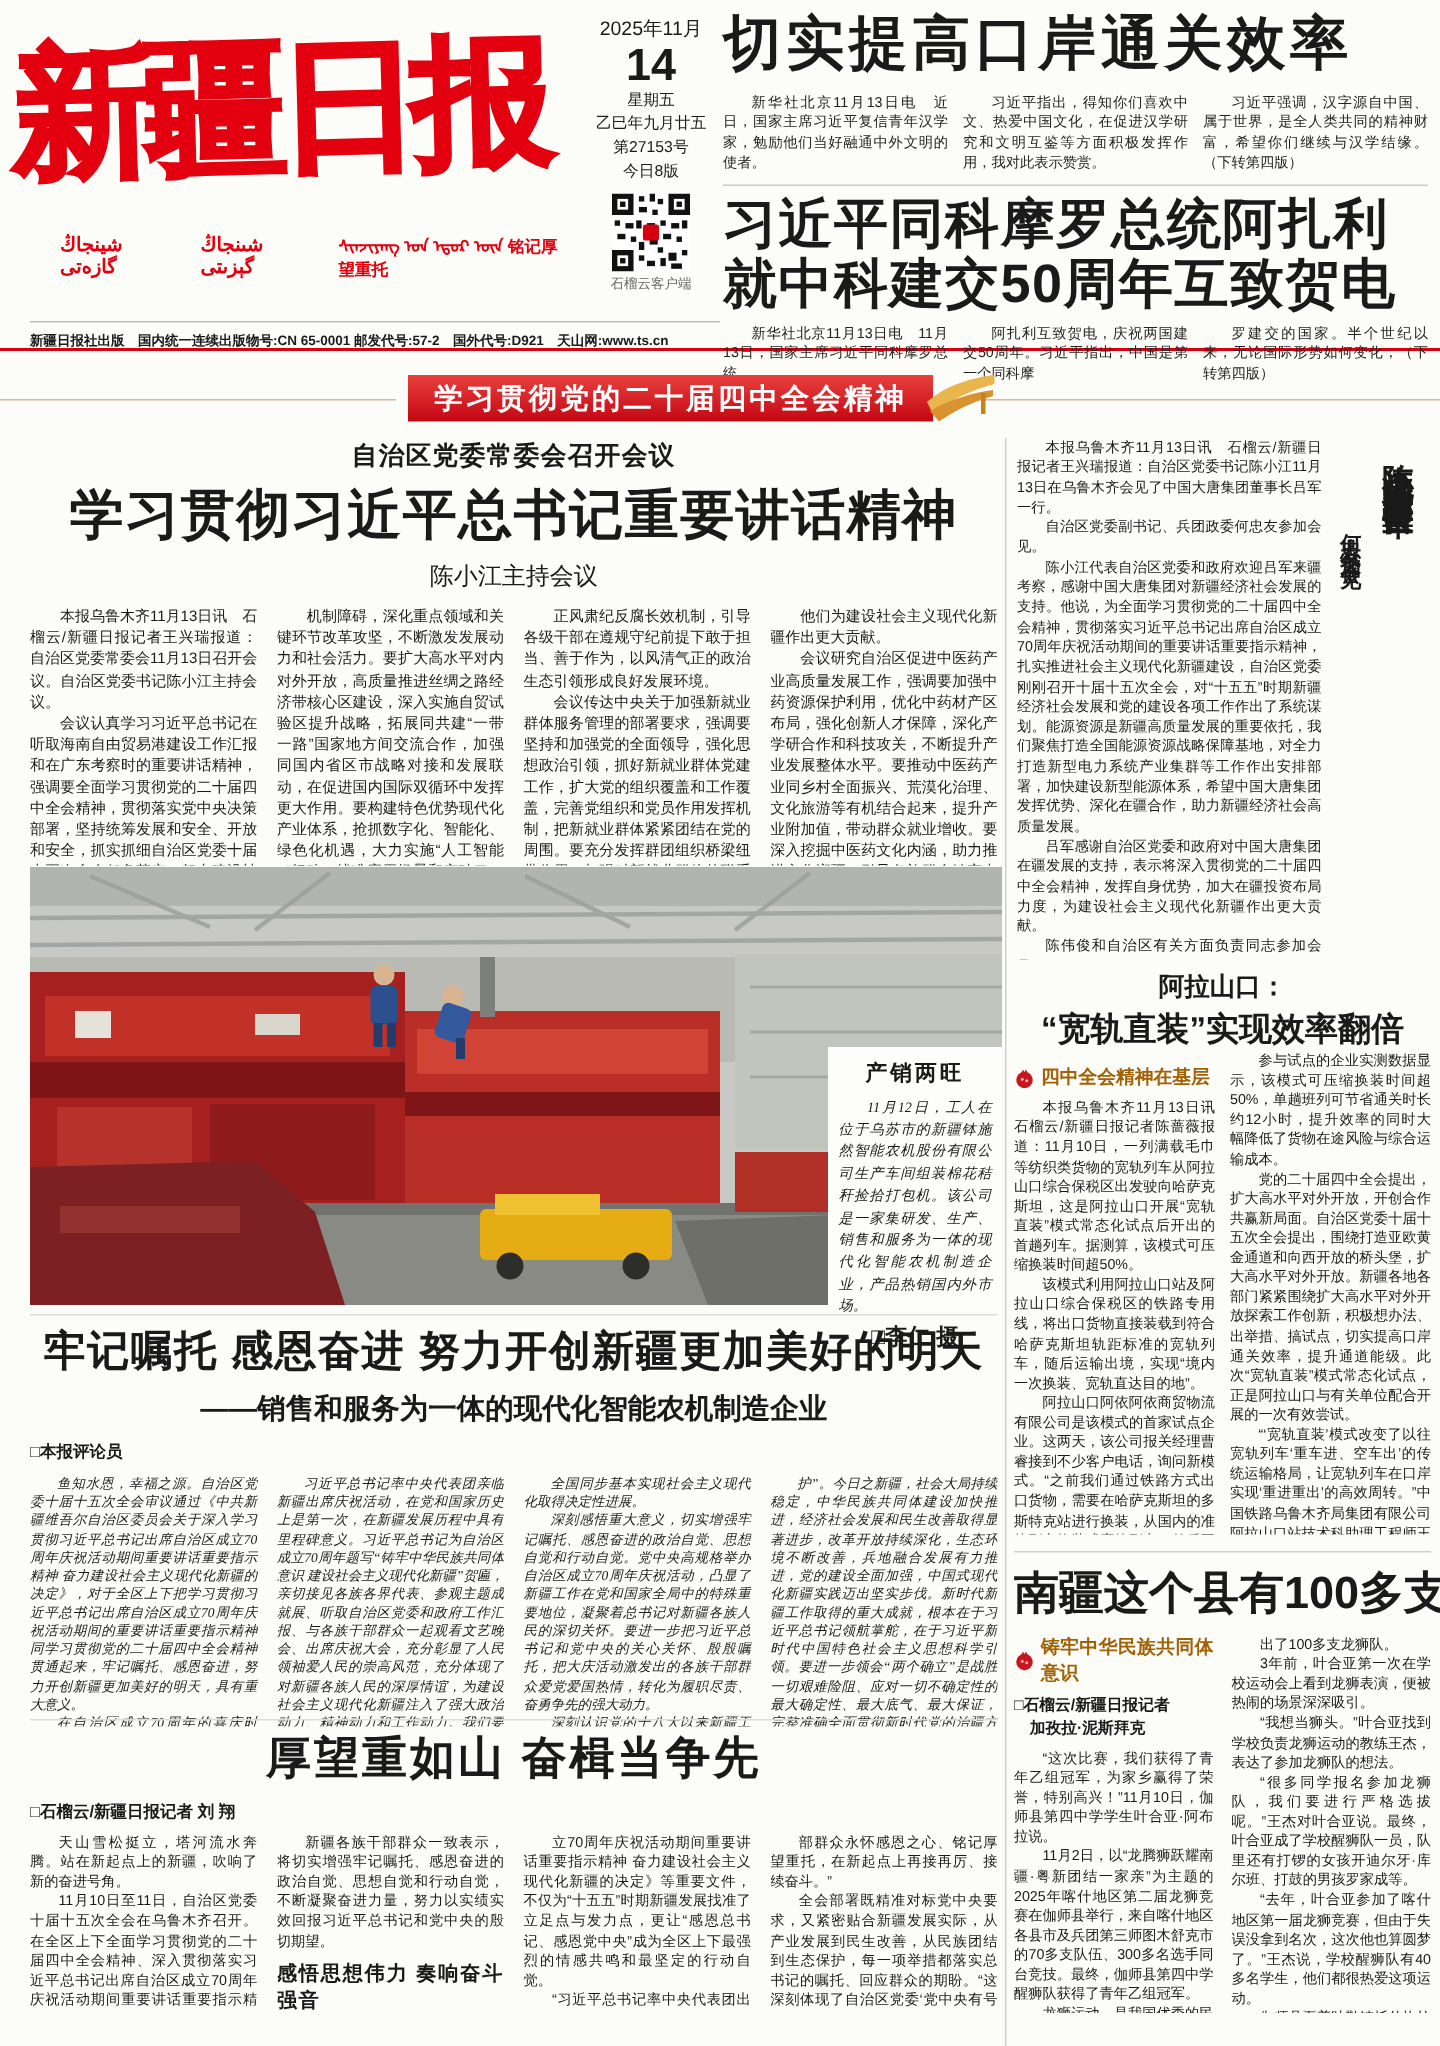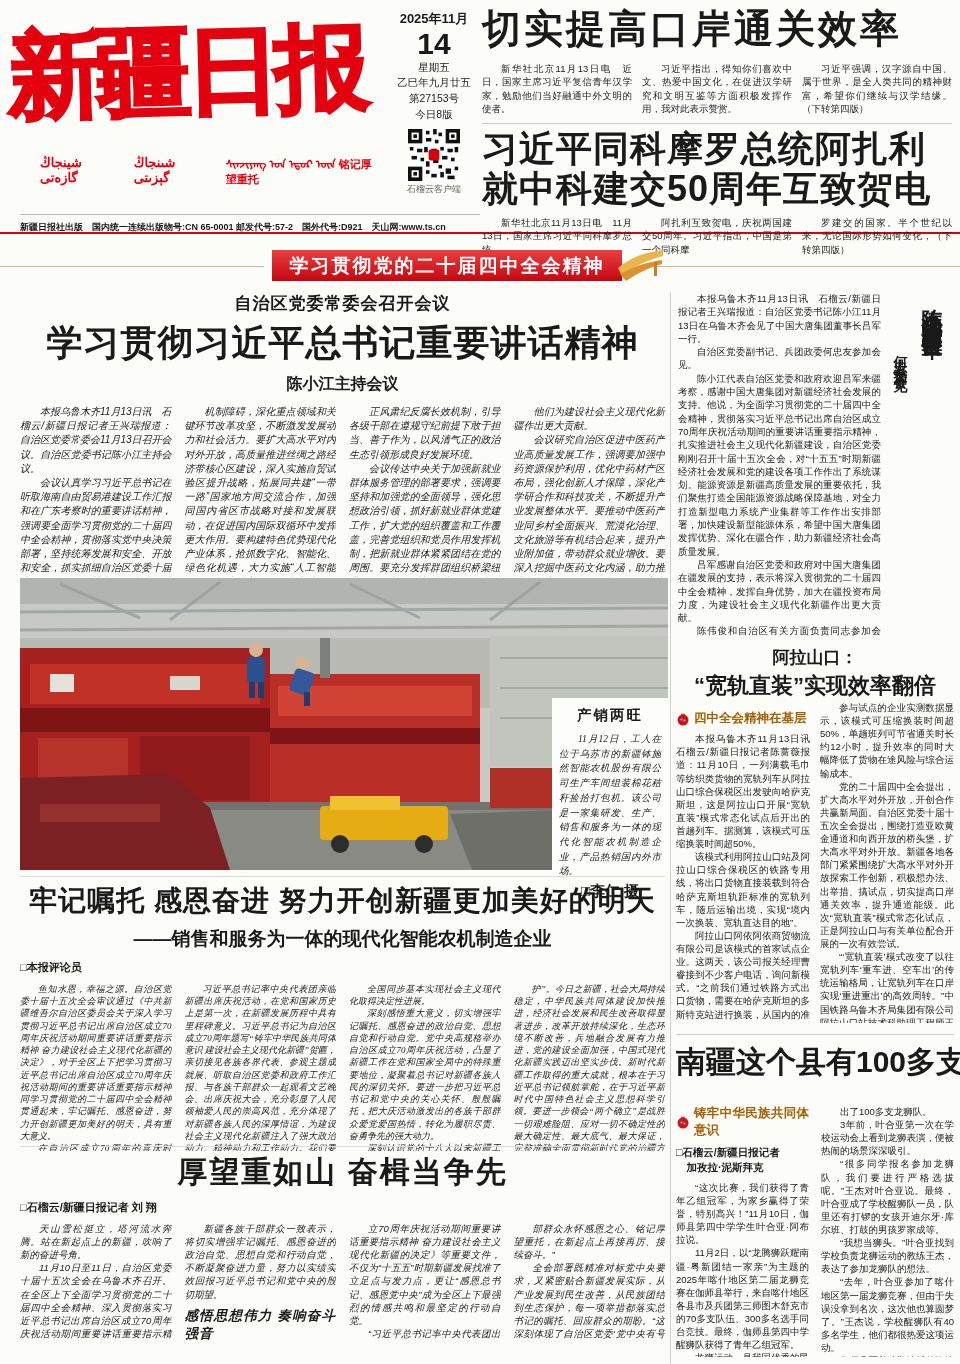--- a/index.html
+++ b/index.html
@@ -6,21 +6,21 @@
   body { background:#e8e8e4; font-family:"Liberation Sans", sans-serif; }
   #page { position:relative; width:960px; height:1364px; margin:0 auto; background:#fcfcf9; overflow:hidden; color:#1a1a1a; }
 
   
   .mast-title { position:absolute; left:8px; top:2px; width:375px; height:150px;
     font-family:"Liberation Serif", serif; font-weight:900; font-size:95px; line-height:140px;
     color:#e3000f; letter-spacing:-6px; transform:rotate(-1.5deg); -webkit-text-stroke:2.5px #e3000f; white-space:nowrap; }
   .mast-scripts { position:absolute; left:40px; top:152px; width:340px; display:flex; justify-content:center; gap:22px;
     color:#e3000f; font-size:13px; font-weight:700; align-items:center; }
   .dateblock { position:absolute; left:390px; top:10px; width:88px; text-align:center; }
-  .db-ym { font-size:13px; font-weight:700; }
+  .db-ym { font-size:13px; font-weight:400; }
   .db-day { font-size:30px; font-weight:900; line-height:1.05; }
   .db-sm { font-size:10.5px; line-height:1.5; }
   .qr { margin:6px auto 2px; width:52px; height:52px; display:block; }
   .qr-cap { font-size:9px; color:#666; }
 
   .pub-line { position:absolute; left:20px; top:214px; width:460px; font-size:9px; font-weight:700;
     border-top:1px solid #bbb; padding-top:6px; white-space:nowrap; }
   .red-rule { position:absolute; left:0; top:232px; width:960px; height:2px; background:#d7000f; }
 
   
@@ -36,23 +36,23 @@
   .banner { position:absolute; left:272px; top:250px; width:350px; height:31px;
     background:linear-gradient(180deg,#e8403f,#c40712); color:#fff; font-weight:900; font-size:19px;
     letter-spacing:2px; display:flex; align-items:center; justify-content:center; }
   .banner-flare { position:absolute; left:618px; top:248px; }
 
   
   .lead { position:absolute; left:20px; top:292px; width:645px; }
   .lead-kicker { text-align:center; font-size:17px; font-weight:800; letter-spacing:1px; }
   .lead-headline { text-align:center; font-family:"Liberation Serif", serif; font-weight:900; font-size:36px;
     letter-spacing:1px; margin-top:4px; white-space:nowrap; }
-  .lead-sub { text-align:center; font-size:16px; font-weight:700; margin-top:6px; }
+  .lead-sub { text-align:center; font-size:16px; font-weight:400; margin-top:6px; }
   .cols { display:flex; gap:13px; margin-top:10px; overflow:hidden; }
-  .cols .col { flex:1; font-size:10px; line-height:1.42; text-align:justify; overflow:hidden;font-style:italic; }
+  .cols .col { flex:1; font-size:10px; line-height:1.42; text-align:justify; overflow:hidden; }
   .para { text-indent:2em; margin:0; }
   .lead .cols { height:172px; }
 
   
   .vrule { position:absolute; left:670px; top:292px; width:1px; height:1072px; background:#cfcfcb; }
   .rstory { position:absolute; left:678px; top:292px; width:276px; height:348px; display:flex; }
   .rs-text { flex:1; font-size:9.5px; line-height:1.4; text-align:justify; overflow:hidden; padding-right:7px; }
   .rs-sub { width:22px; writing-mode:vertical-rl; font-size:14px; font-weight:800; letter-spacing:4px; padding-top:52px; }
   .rs-title { width:44px; writing-mode:vertical-rl; font-family:"Liberation Serif", serif; font-size:21px;
     font-weight:900; letter-spacing:2px; line-height:44px; }
@@ -373,21 +373,21 @@
       <div class="col">
           <p class="para">部群众永怀感恩之心、铭记厚望重托，在新起点上再接再厉、接续奋斗。”</p>
           <p class="para">全会部署既精准对标党中央要求，又紧密贴合新疆发展实际，从产业发展到民生改善，从民族团结到生态保护，每一项举措都落实总书记的嘱托、回应群众的期盼。“这深刻体现了自治区党委‘党中央有号召、新疆见行动’的政治担当。”自治区发展和改革委员会党组书记文牛表示，将以更强担当、更实举措对标全会明确的任务，努力开创新疆更加美好的明天。（下转第四版）</p>
         </div>
     </div>
   </div>
 
   <div class="hr-right"></div>
   <div class="dragon">
     <div class="dg-headline">南疆这个县有100多支龙狮队</div>
-    <div class="story-cols" style="margin-top:22px;gap:12px;">
+    <div class="story-cols" style="margin-top:7px;gap:12px;">
       <div class="col">
         <div class="label-row" style="margin-top:0;">
           <svg class="pom" width="14" height="14" viewBox="0 0 14 14">
             <circle cx="7" cy="8" r="5.5" fill="#c8161e"></circle>
             <path d="M5 3 L6 1 L7 3 L8 1 L9 3 Z" fill="#c8161e"></path>
             <circle cx="5.5" cy="7.5" r="1" fill="#f3b6b0"></circle>
               <circle cx="8.5" cy="8.5" r="1" fill="#f3b6b0"></circle>
           </svg>
           <span>铸牢中华民族共同体意识</span>
         </div>
@@ -397,21 +397,21 @@
         </div>
         <div>
             <p class="para">“这次比赛，我们获得了青年乙组冠军，为家乡赢得了荣誉，特别高兴！”11月10日，伽师县第四中学学生叶合亚·阿布拉说。</p>
             <p class="para">11月2日，以“龙腾狮跃耀南疆·粤新团结一家亲”为主题的2025年喀什地区第二届龙狮竞赛在伽师县举行，来自喀什地区各县市及兵团第三师图木舒克市的70多支队伍、300多名选手同台竞技。最终，伽师县第四中学醒狮队获得了青年乙组冠军。</p>
             <p class="para">龙狮运动，是我国优秀的民间传统艺术，融合了舞蹈、音乐、武术等元素，凡有节庆活动，必有龙狮助兴。2018年，在广东省对口支援新疆工作前方指挥部牵线搭桥下，龙狮运动这一兴盛于祖国南方的文化瑰宝来到喀什，仅在伽师县就培养</p>
           </div>
       </div>
       <div class="col">
           <p class="para">出了100多支龙狮队。</p>
           <p class="para">3年前，叶合亚第一次在学校运动会上看到龙狮表演，便被热闹的场景深深吸引。</p>
+          <p class="para">“我想当狮头。”叶合亚找到学校负责龙狮运动的教练王杰，表达了参加龙狮队的想法。</p>
           <p class="para">“很多同学报名参加龙狮队，我们要进行严格选拔呢。”王杰对叶合亚说。最终，叶合亚成了学校醒狮队一员，队里还有打锣的女孩开迪尔牙·库尔班、打鼓的男孩罗家成等。</p>
-          <p class="para">“我想当狮头。”叶合亚找到学校负责龙狮运动的教练王杰，表达了参加龙狮队的想法。</p>
           <p class="para">“去年，叶合亚参加了喀什地区第一届龙狮竞赛，但由于失误没拿到名次，这次他也算圆梦了。”王杰说，学校醒狮队有40多名学生，他们都很热爱这项运动。</p>
           <p class="para">伽师县夏普吐勒镇托什坎拉村龙狮表演队于2021年成立，已多次参加喀什地区和伽师县的表演活动。“队伍一开始只有10名成员、1条龙，现在有32名成员、3条龙、25只狮子。（下转第四版）</p>
         </div>
     </div>
   </div>
 
 </div>
 
 </body></html>

